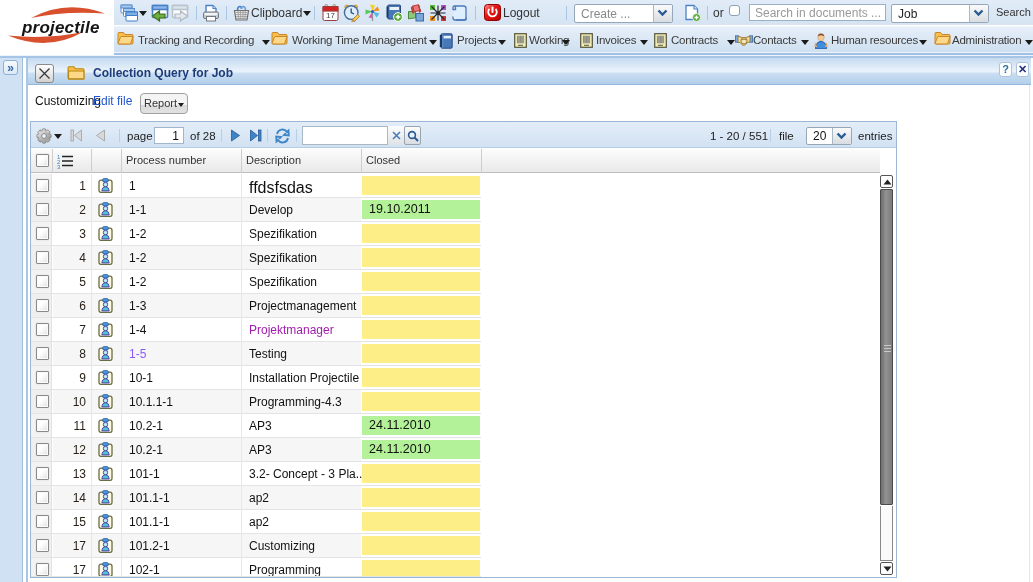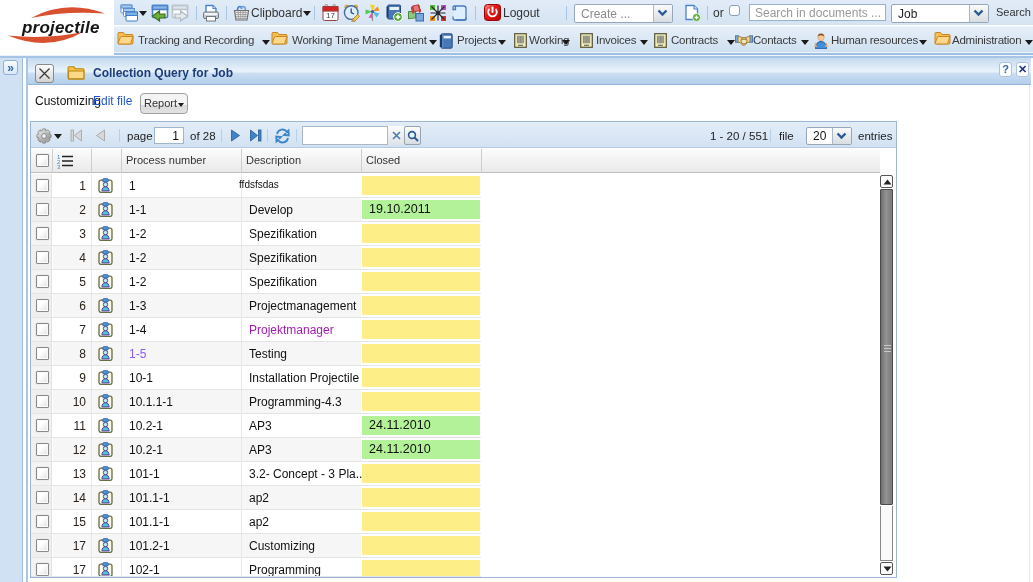--- a/index.html
+++ b/index.html
@@ -357,21 +357,21 @@
 <div class="abs" style="left:60px;top:0;width:30px;height:23px;background:#ffffff;border-left:1px solid #e8e8e8"></div>
 <svg class="abs" style="left:67px;top:4px" width="15" height="15" viewBox="0 0 15 15">
 <rect x="1" y="2.2" width="13" height="12.2" rx="2" fill="#fcf9e4" stroke="#6b6b45" stroke-width="1.3"></rect>
 <rect x="4.8" y="0.7" width="5.4" height="3.2" rx="0.9" fill="#4a9ae0" stroke="#2a5aa0" stroke-width="0.9"></rect>
 <circle cx="7.5" cy="6.6" r="2.2" fill="#b8eef2" stroke="#5044b0" stroke-width="1"></circle>
 <path d="M3.9 12.9 Q4.3 8.7 7.5 8.7 Q10.7 8.7 11.1 12.9 Z" fill="#52c2ce" stroke="#5044b0" stroke-width="1"></path>
 </svg>
 <div class="abs" style="left:90px;top:0;width:120px;height:23px;background:#ffffff;border-left:1px solid #e8e8e8"></div>
 <div class="abs" style="left:98px;top:5px;font-size:12px;color:#111">1</div>
 <div class="abs" style="left:210px;top:0;width:120px;height:23px;background:#ffffff;border-left:1px solid #e8e8e8"></div>
-<div class="abs" style="left:208px;top:5px;font-size:10px;color:#111">ffdsfsdas</div>
+<div class="abs" style="left:218px;top:5px;font-size:16px;color:#111">ffdsfsdas</div>
 <div class="abs" style="left:331px;top:2px;width:118px;height:19px;background:#fdee88"></div>
 </div>
 <div class="abs row" style="top:198px;">
 <div class="abs" style="left:0px;top:0px;width:21px;height:23px;background:#efefef;border-right:1px solid #e2e2e2"></div>
 <div class="cb" style="left:5px;top:5px"></div>
 <div class="abs" style="left:22px;top:0;width:38px;height:23px;background:#f6f6f6"></div>
 <div class="abs num" style="left:21px;top:5px;width:34px;">2</div>
 <div class="abs" style="left:60px;top:0;width:30px;height:23px;background:#f6f6f6;border-left:1px solid #e8e8e8"></div>
 <svg class="abs" style="left:67px;top:4px" width="15" height="15" viewBox="0 0 15 15">
 <rect x="1" y="2.2" width="13" height="12.2" rx="2" fill="#fcf9e4" stroke="#6b6b45" stroke-width="1.3"></rect>

